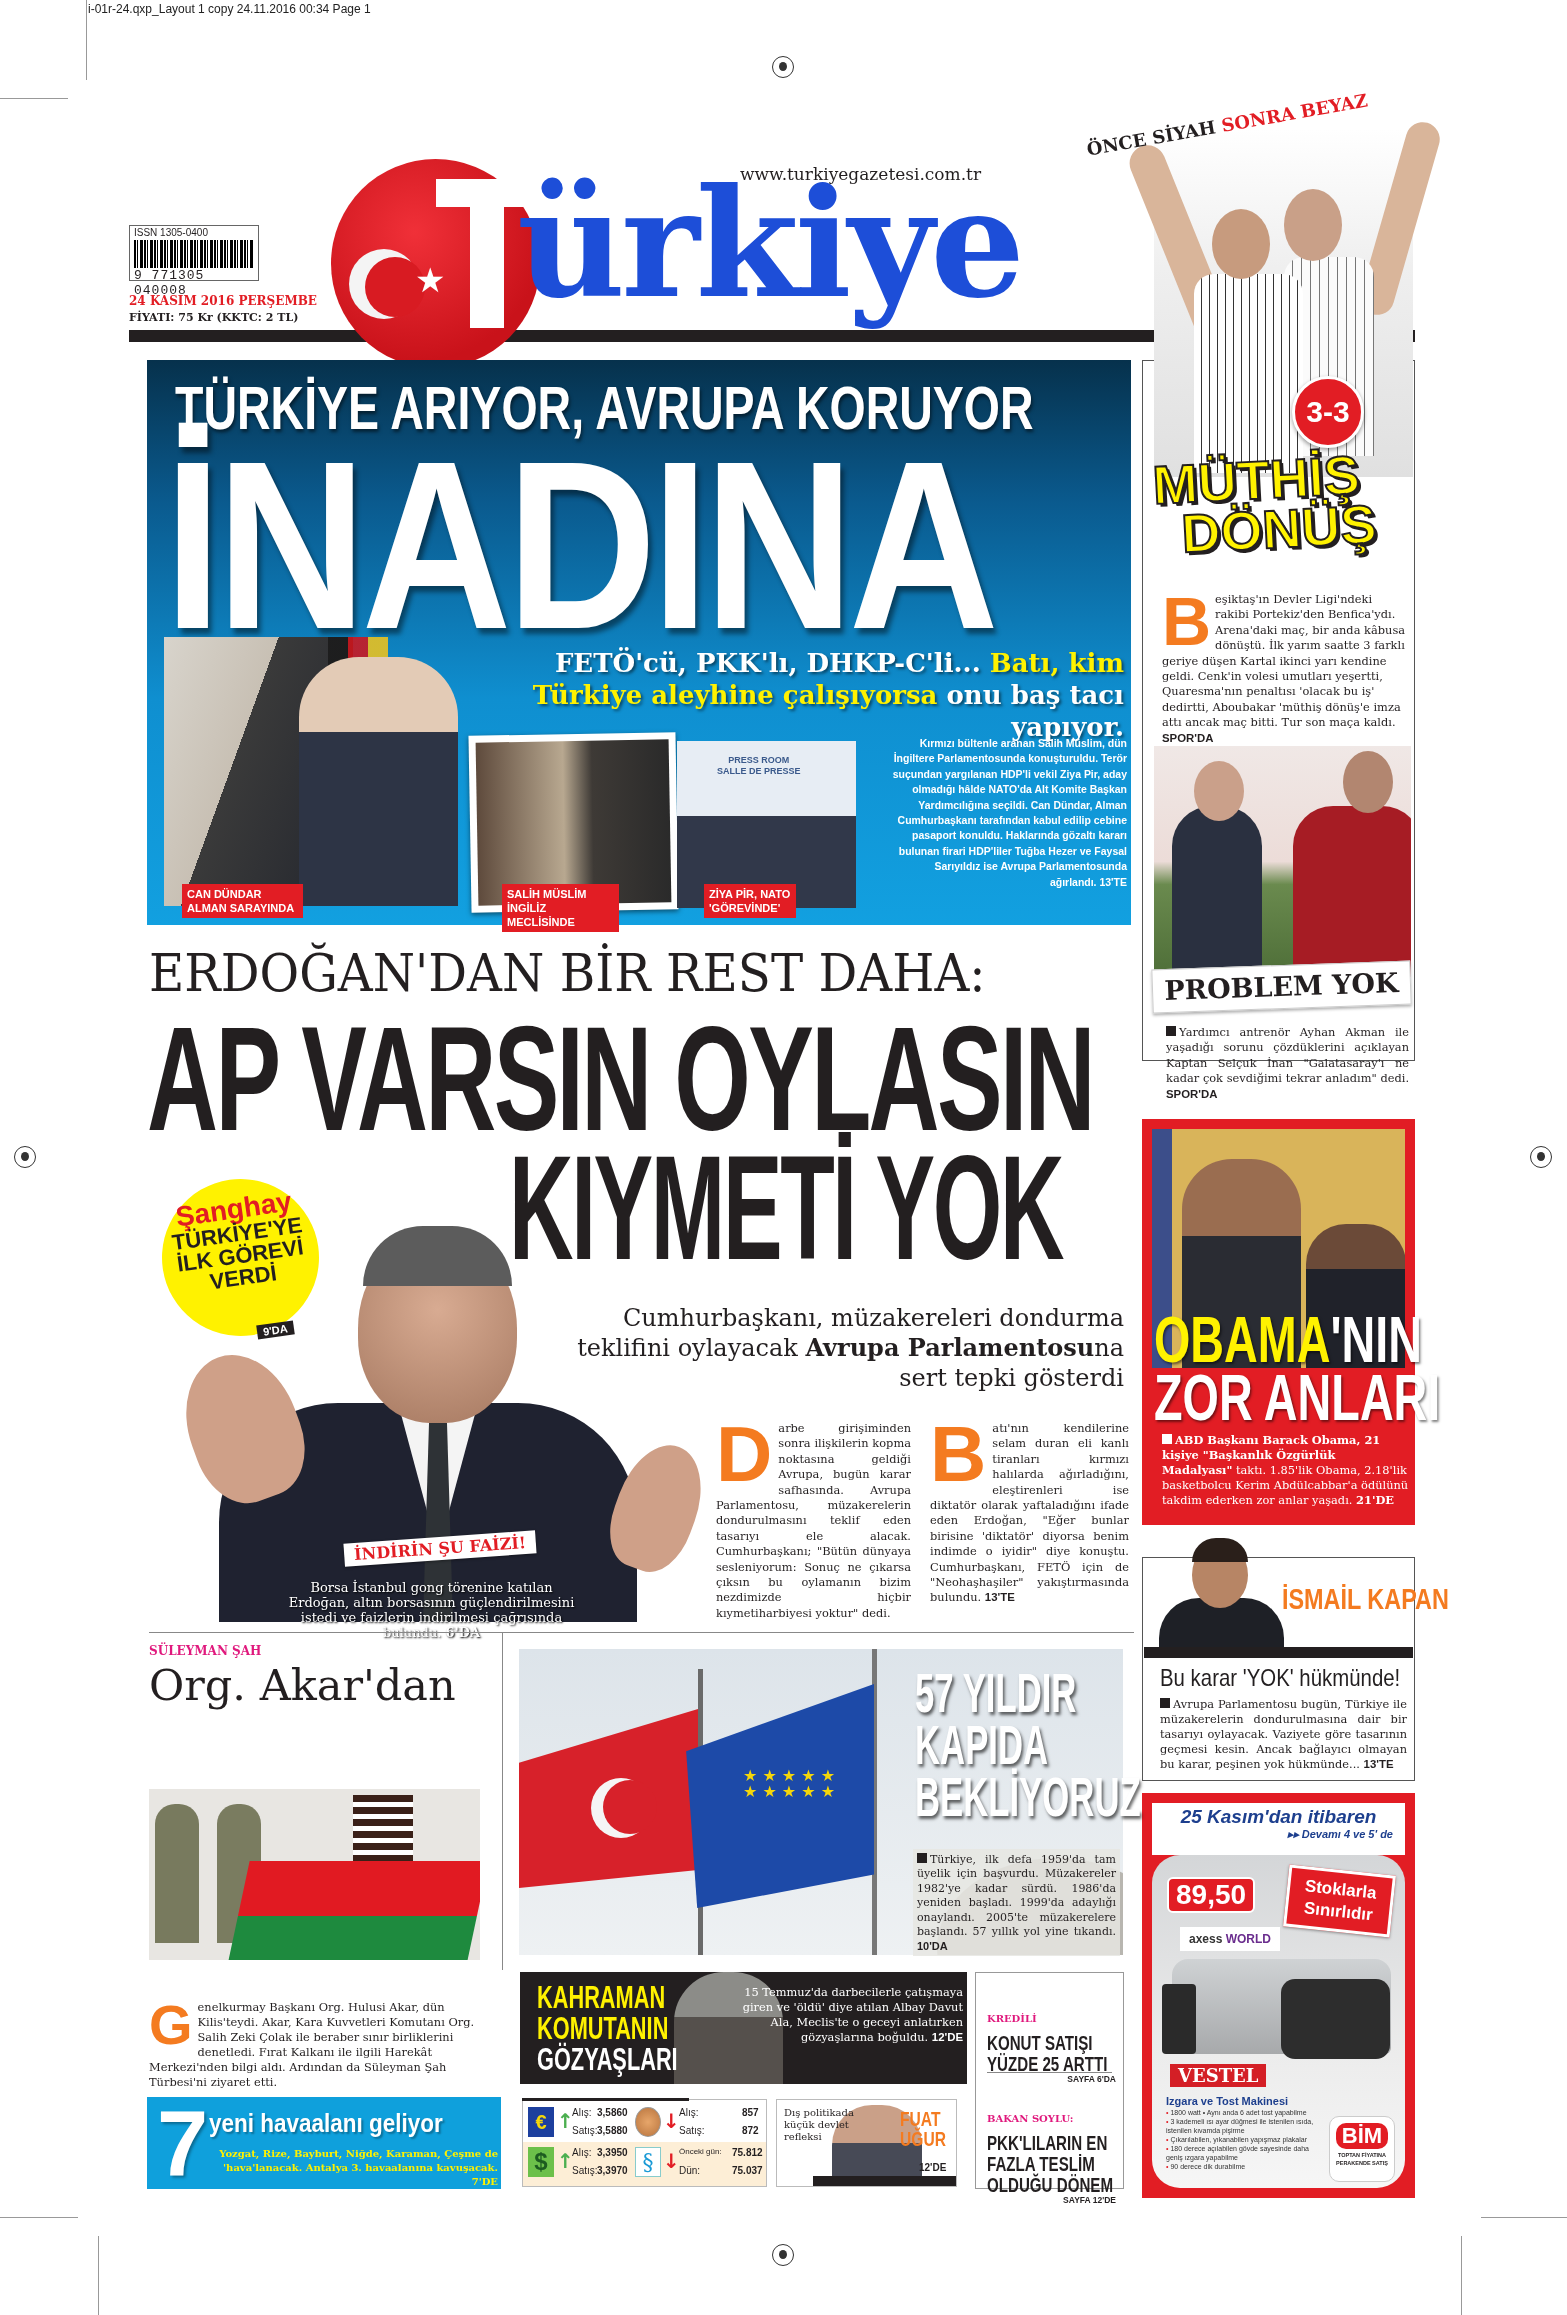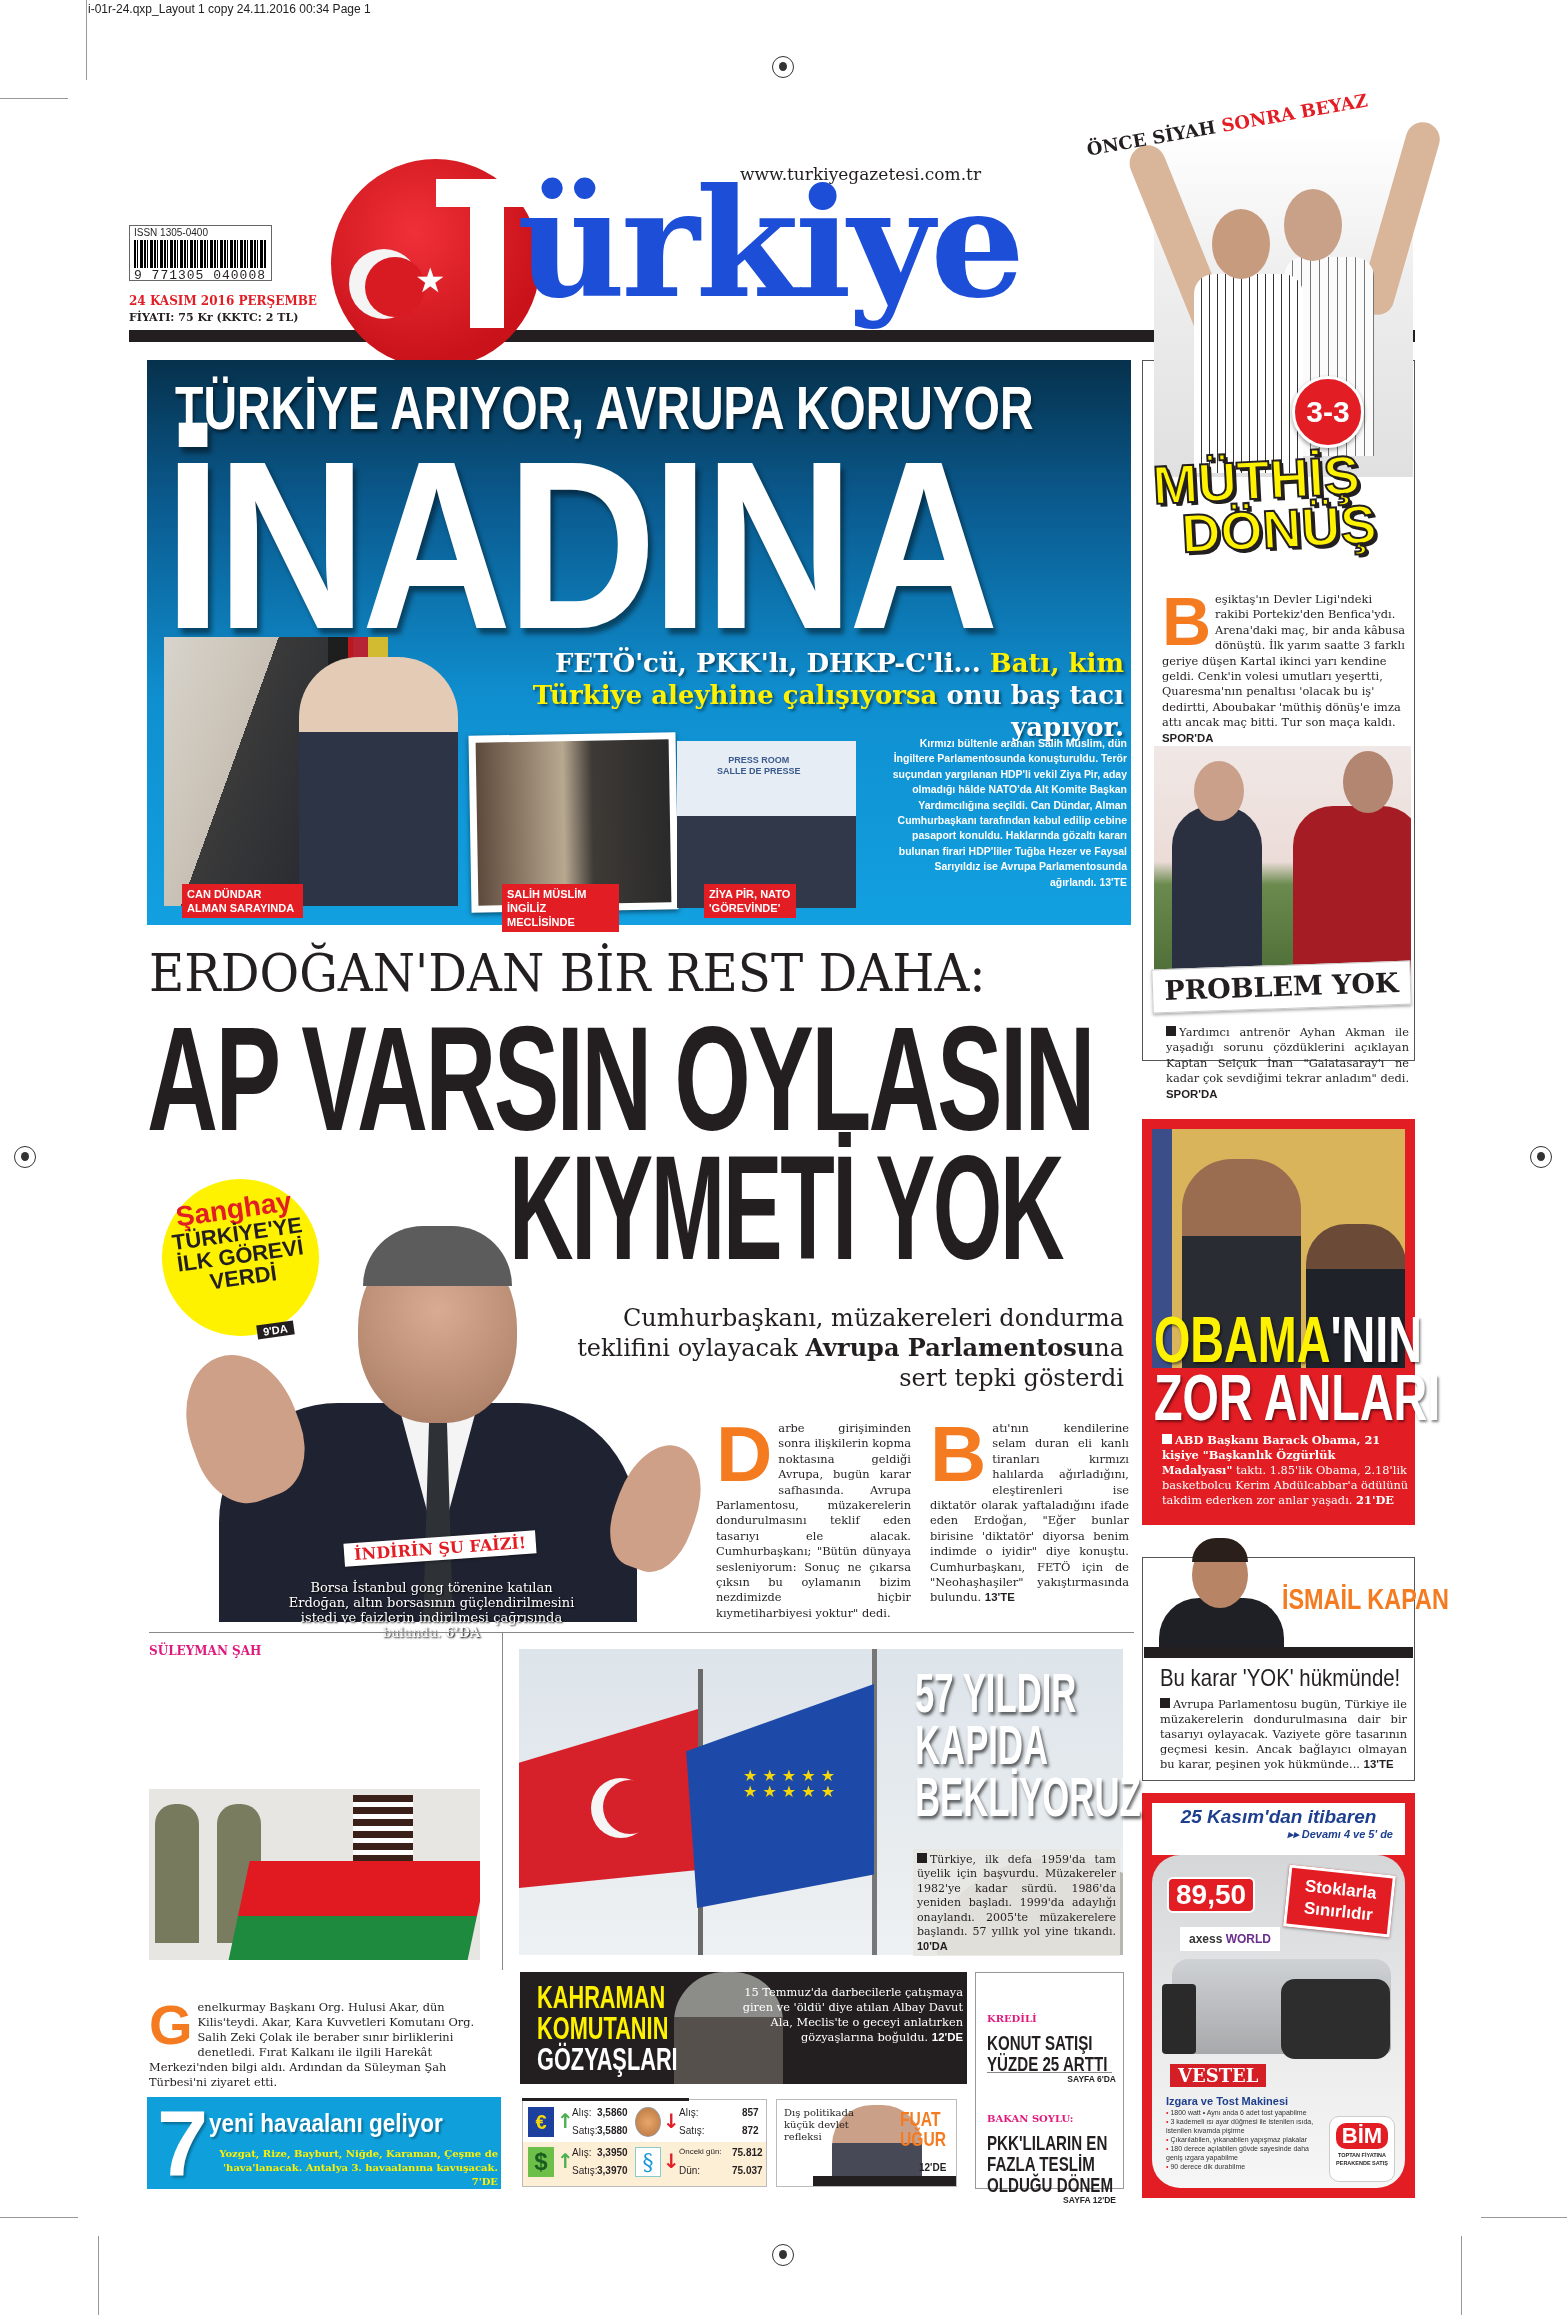--- a/index.html
+++ b/index.html
@@ -4,21 +4,21 @@
 <style>
   * { box-sizing: border-box; margin: 0; padding: 0; }
   body { width: 1567px; height: 2315px; background: #ffffff; position: relative; overflow: hidden; font-family: "DejaVu Serif", serif; color: #231f20; }
   .abs { position: absolute; }
   .slug { left: 88px; top: 2px; font-family: "Liberation Sans", sans-serif; font-size: 12px; color: #222; }
   .crop { background: #999; }
   .regmark { width: 22px; height: 22px; border: 1.5px solid #333; border-radius: 50%; }
   .regmark::before { content: ""; position: absolute; left: 6px; top: 5px; width: 8px; height: 9px; background: #333; border-radius: 50%; }
 
   
-  .barcode { left: 129px; top: 225px; width: 143px; height: 56px; border: 1px solid #666; background: #fff; padding: 2px 4px; }
+  .barcode { left: 129px; top: 225px; width: 130px; height: 56px; border: 1px solid #666; background: #fff; padding: 2px 4px; }
   .barcode .issn { font-family: "Liberation Sans", sans-serif; font-size: 10px; line-height: 10px; }
   .barcode .bars { height: 28px; margin-top: 2px; background: repeating-linear-gradient(90deg, #000 0 2px, #fff 2px 3px, #000 3px 4px, #fff 4px 6px, #000 6px 9px, #fff 9px 10px); }
   .barcode .num { font-family: "Liberation Mono", monospace; font-size: 13px; letter-spacing: 1px; }
   .dateline { left: 129px; top: 294px; font-family: "DejaVu Serif", serif; font-weight: bold; font-size: 12px; color: #e21d24; }
   .price { left: 129px; top: 311px; font-family: "DejaVu Serif", serif; font-weight: bold; font-size: 11px; color: #231f20; }
   .topbar { left: 129px; top: 330px; width: 1286px; height: 12px; background: #231f20; }
   .logo-circle { left: 331px; top: 159px; width: 209px; height: 209px; border-radius: 50%; background: radial-gradient(circle at 40% 35%, #f03038, #c9121a 70%); overflow: hidden; }
   .logo-crescent { left: 18px; top: 90px; width: 70px; height: 70px; border-radius: 50%; background: #f4f4f4; }
   .logo-crescent-in { left: 34px; top: 98px; width: 60px; height: 60px; border-radius: 50%; background: #d81b22; }
   .logo-star { left: 84px; top: 104px; color: #fff; font-size: 34px; line-height: 34px; }
@@ -358,20 +358,21 @@
       <div class="s">TOPTAN FİYATINA</div>
       <div class="s">PERAKENDE SATIŞ</div>
     </div>
   </div>
 </div>
 
 <div class="abs hrule"></div>
 <div class="abs vrule"></div>
 <div class="abs suley-kicker">SÜLEYMAN ŞAH</div>
 <div class="abs akar-title">
+    <div>Org. Akar'dan</div>
   </div>
 <div class="abs akar-photo">
   <div class="s1"></div>
     <div class="s2"></div>
   <div class="panel"></div>
   <div class="tomb"></div>
 </div>
 <div class="abs akar-text"><span class="dropcap">G</span><span>enelkurmay Başkanı Org. Hulusi Akar, dün Kilis'teydi. Akar, Kara Kuvvetleri Komutanı Org. Salih Zeki Çolak ile beraber sınır birliklerini denetledi. Fırat Kalkanı ile ilgili Harekât Merkezi'nden bilgi aldı. Ardından da Süleyman Şah Türbesi'ni ziyaret etti.</span></div>
 
 <div class="abs havaalani"></div>

